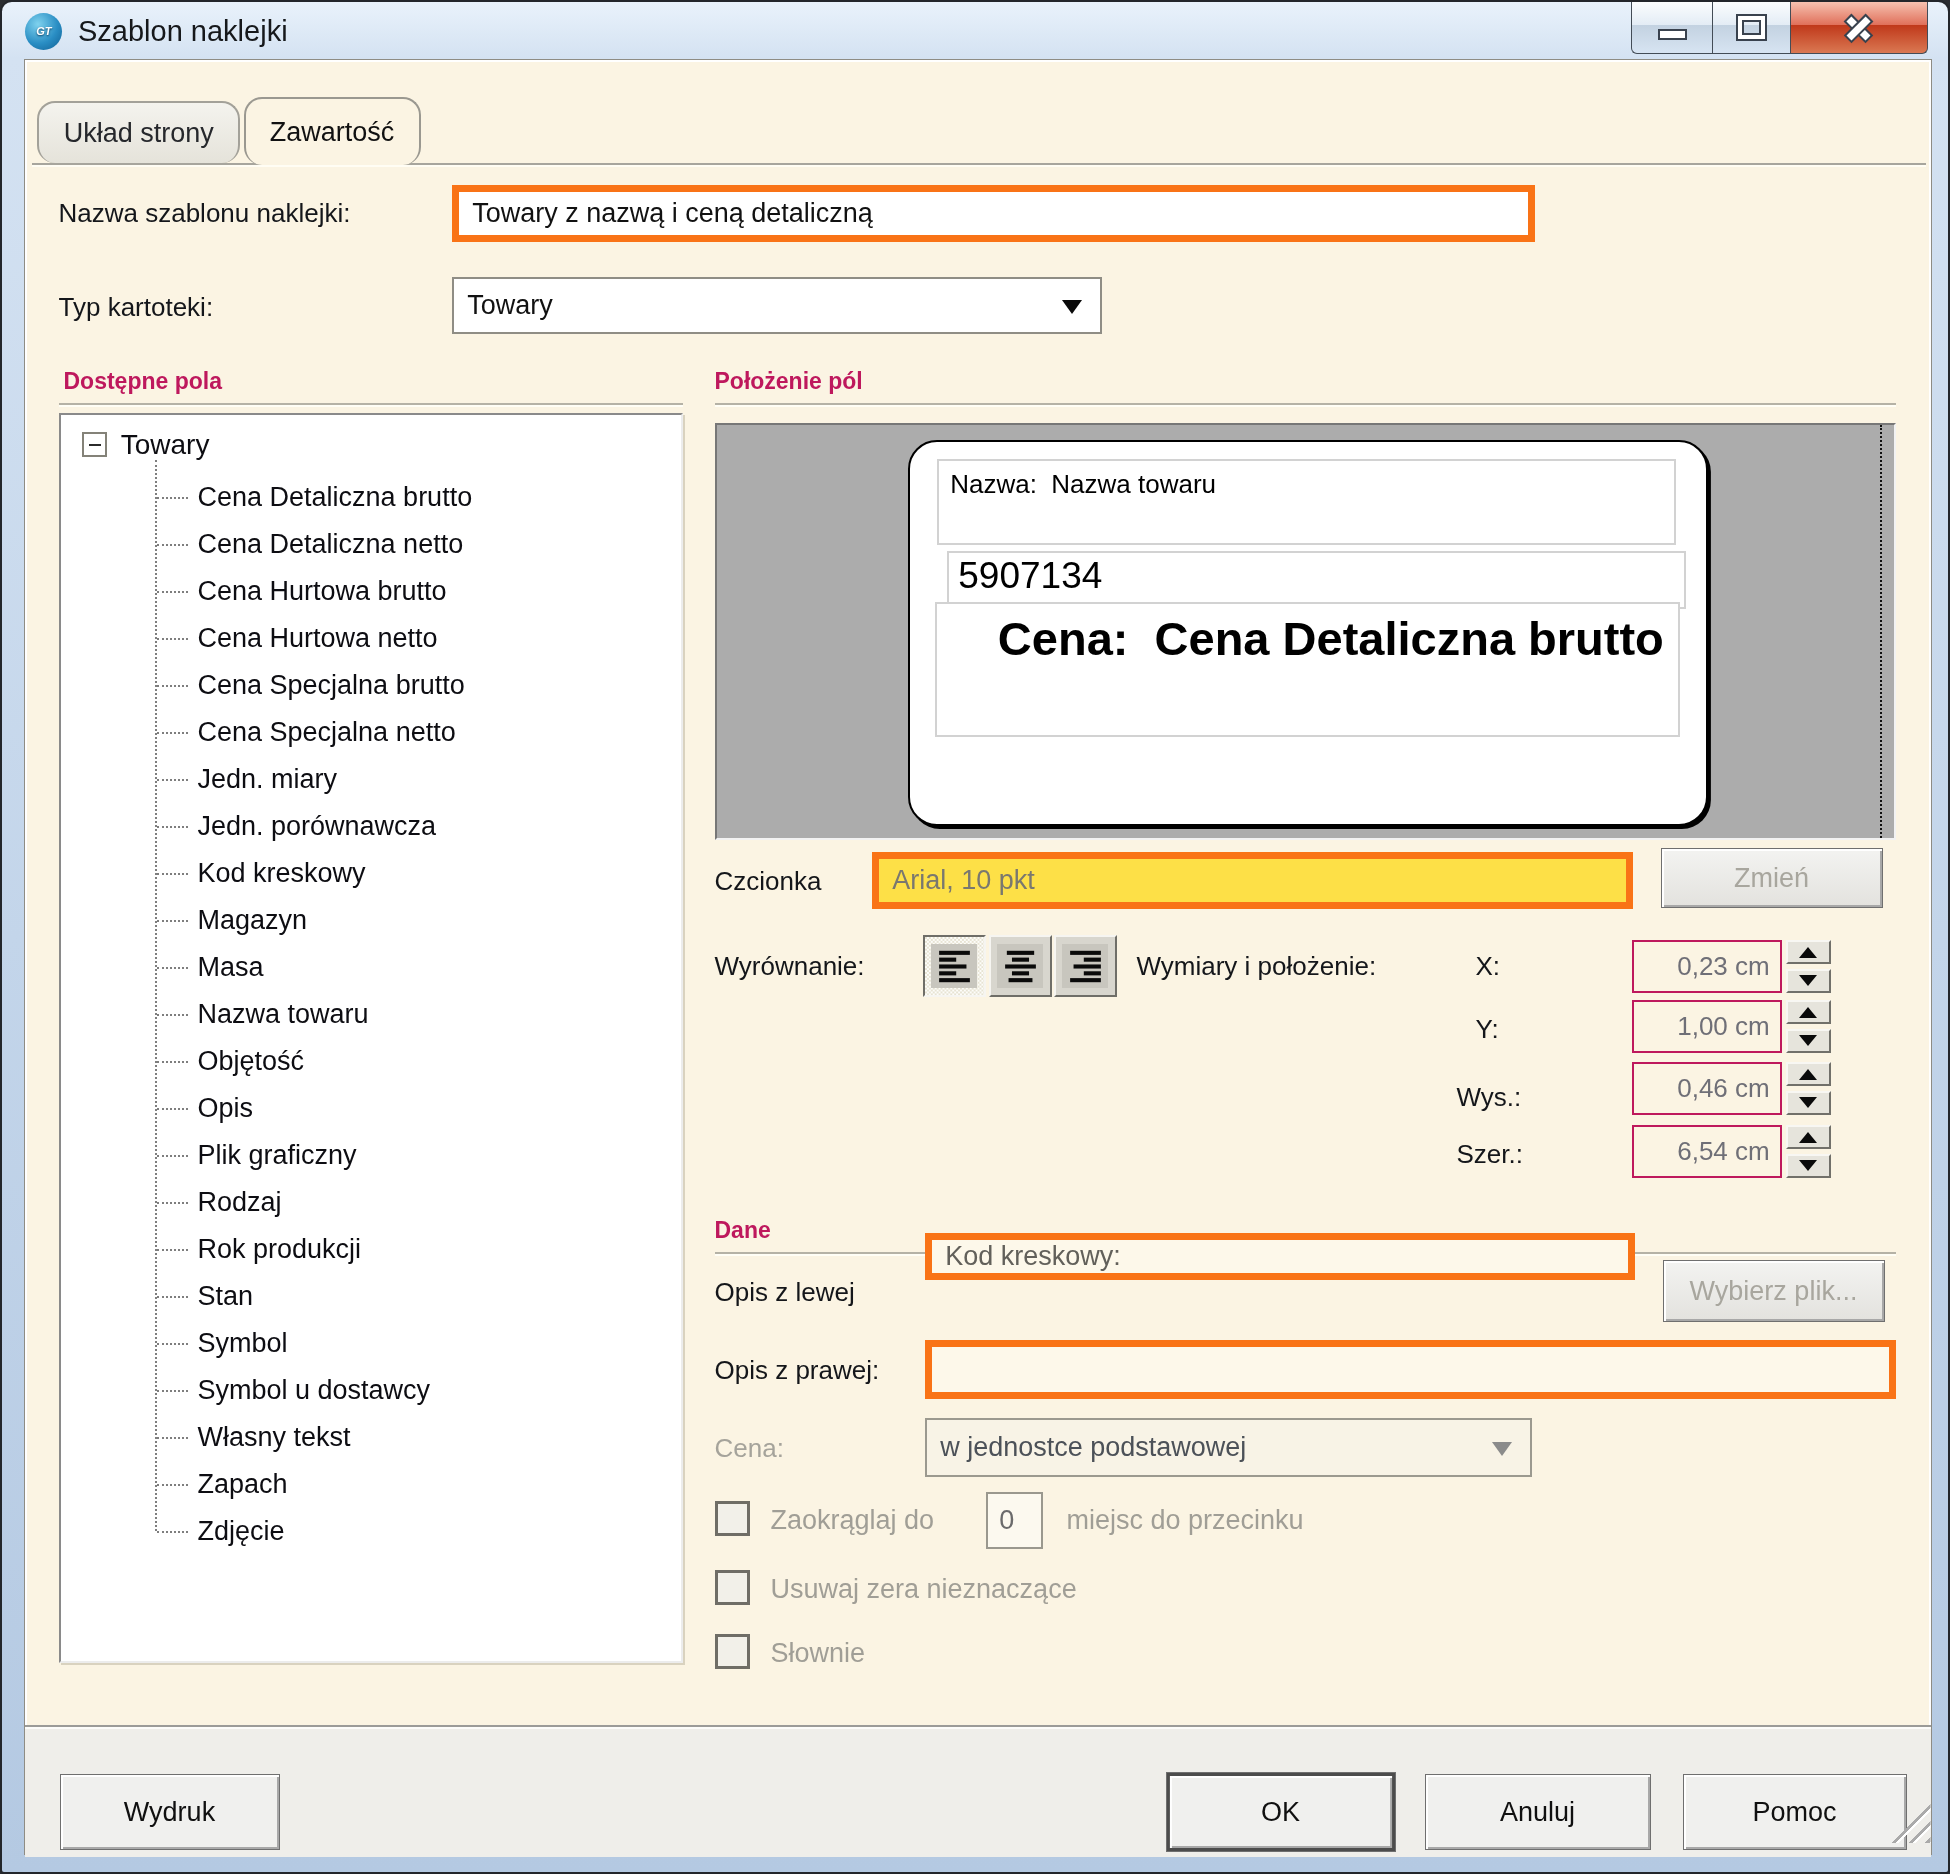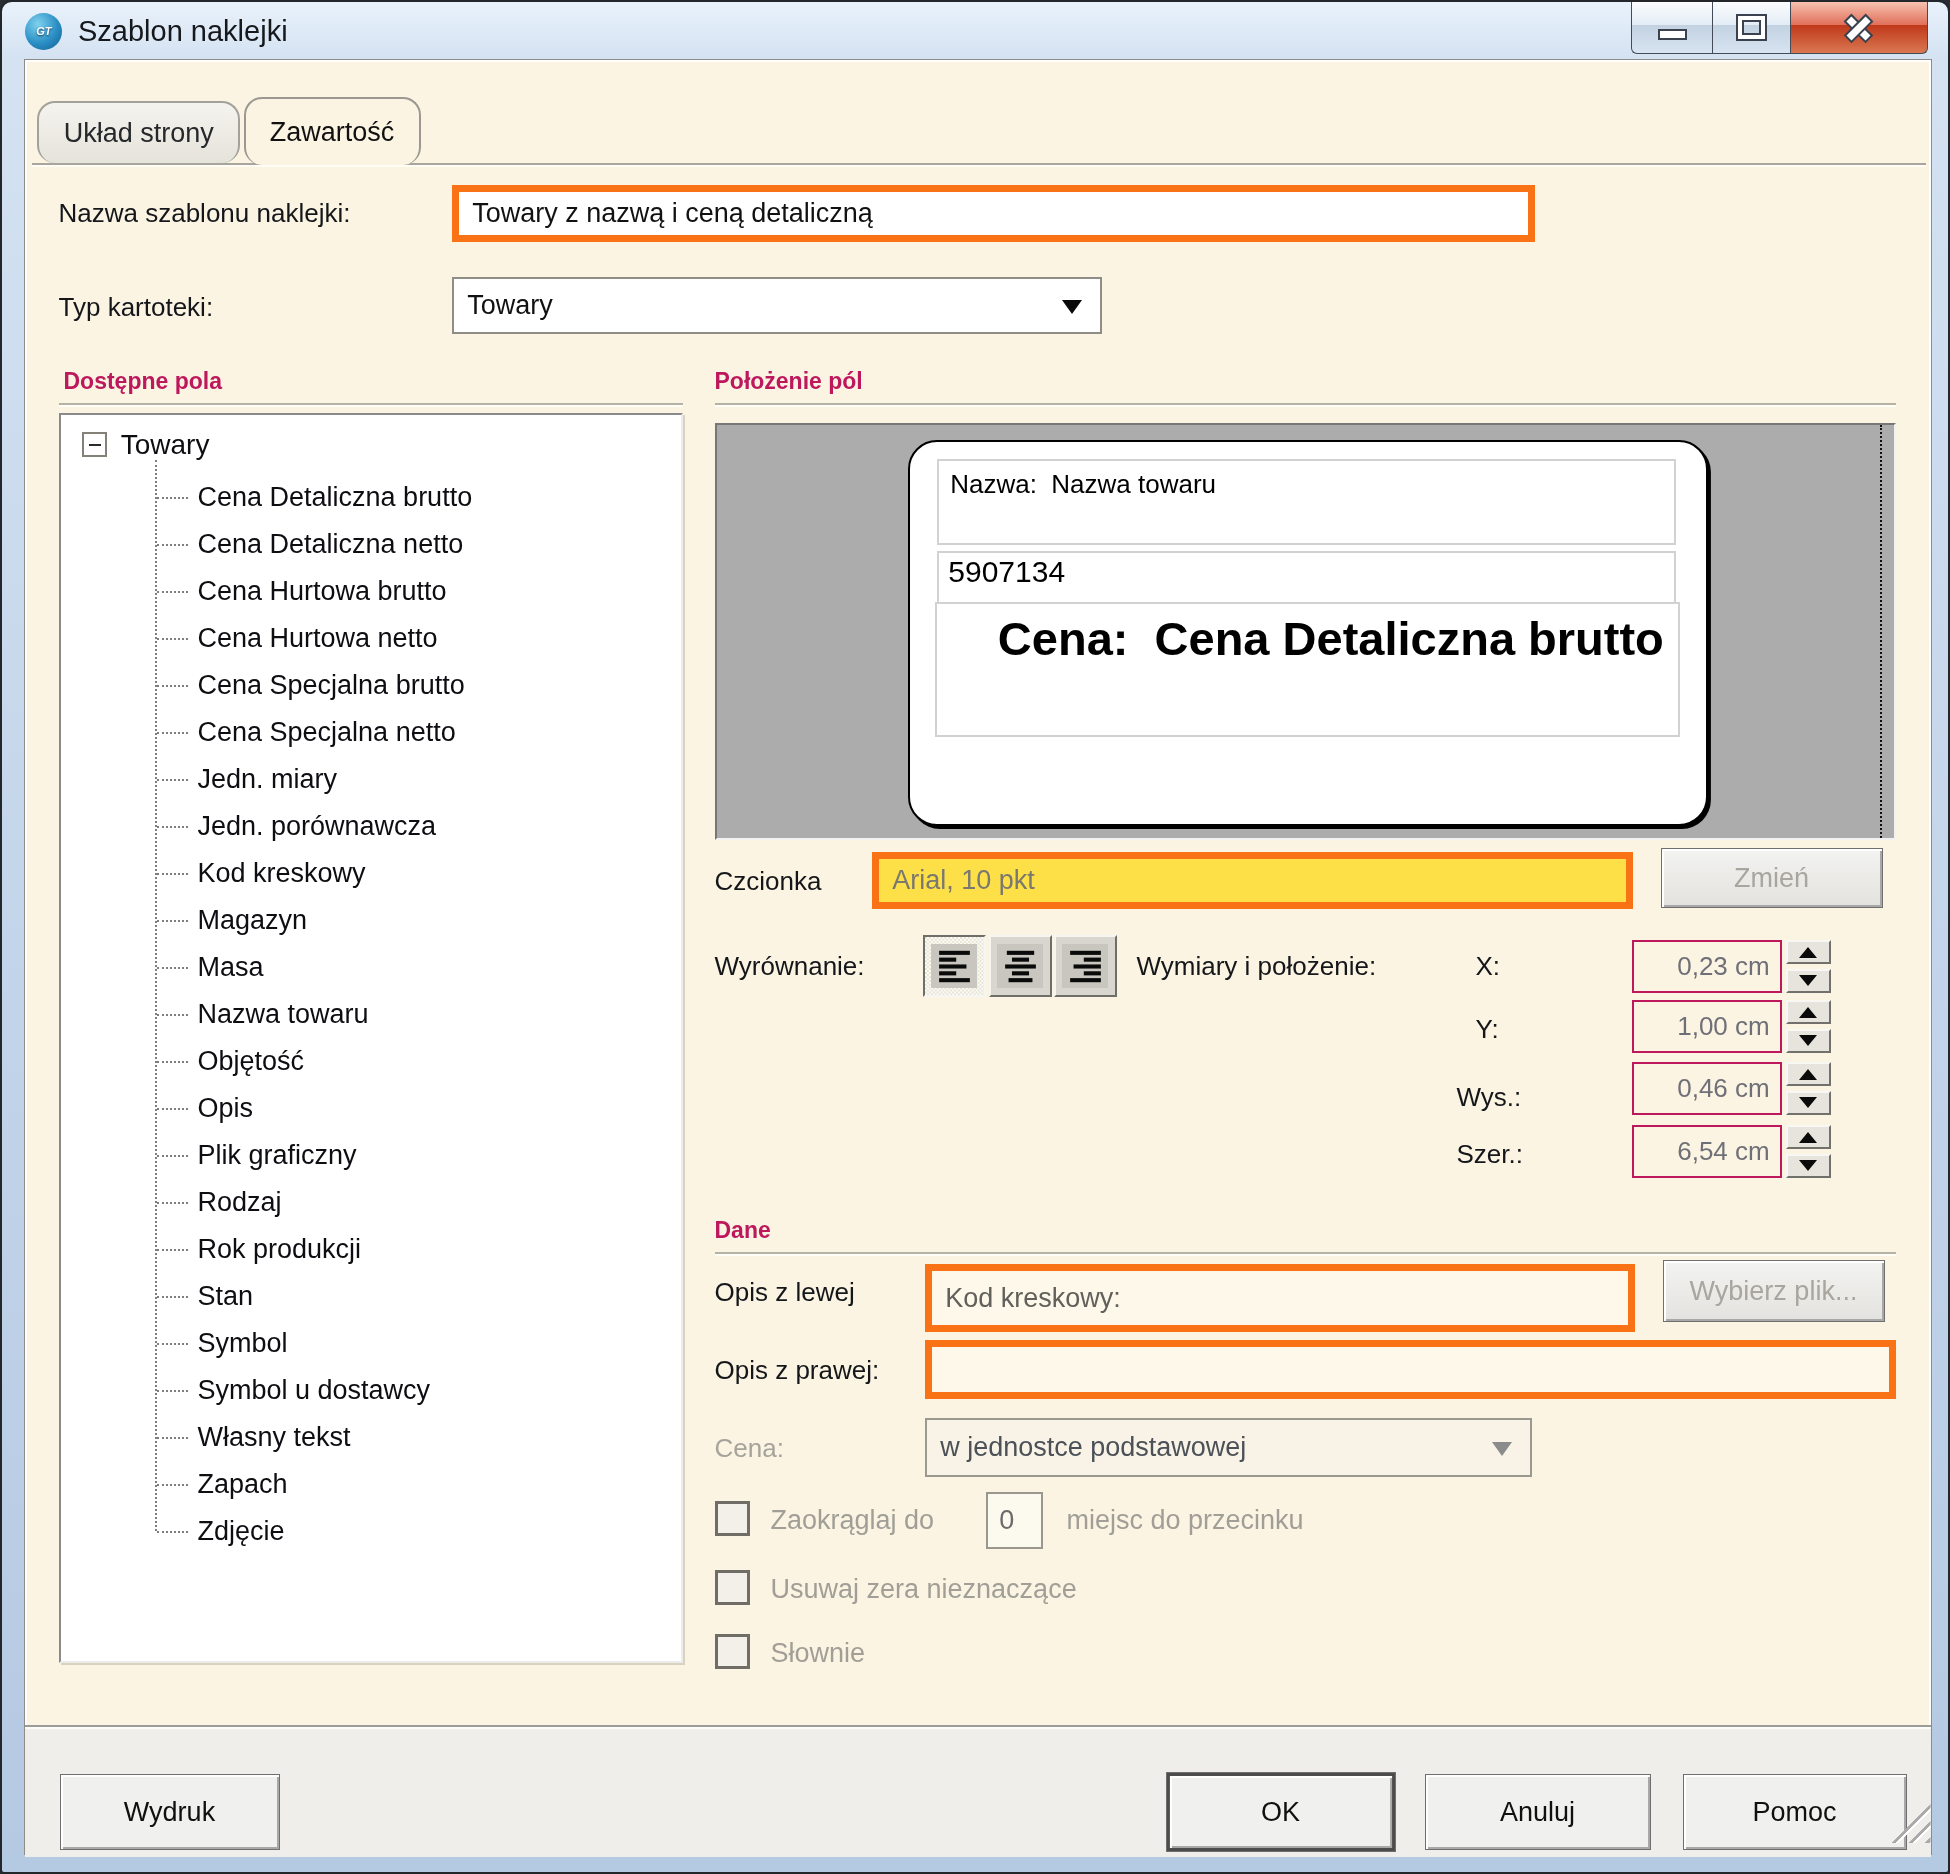--- a/index.html
+++ b/index.html
@@ -67,21 +67,21 @@
   .titem{position:relative;height:47px;line-height:47px;padding-left:43px;font-size:27px;color:#0d0d12;white-space:nowrap;}
   .titem::before{content:"";position:absolute;left:2px;top:23.4px;width:31px;border-top:2px dotted #7e7e7e;}
   
   .preview{position:absolute;left:690px;top:363px;width:1181px;height:417px;background:#ACACAC;
     border:2px solid;border-color:#777 #f2f2f2 #f2f2f2 #777;}
   .preview .pagedots{position:absolute;right:11.7px;top:0;bottom:0;border-right:2.9px dotted #111;}
   .sticker{position:absolute;left:191px;top:14.6px;width:800px;height:386px;background:#fff;
     border:2.9px solid #000;border-radius:29px;box-shadow:2.9px 2.9px 0 #000;}
   .pfield{position:absolute;border:2px solid #d2d2d2;background:#fff;color:#000;}
   .pf1{left:27px;top:17.6px;width:739px;height:86px;font-size:26px;padding:7.8px 11.7px;white-space:pre;}
-  .pf2{left:27px;top:109px;width:739px;height:58px;font-size:30px;padding:2px 9.8px;white-space:pre;}
+  .pf2{left:37px;top:109px;width:739px;height:58px;font-size:37px;padding:2px 9.8px;white-space:pre;}
   .pf3{left:25px;top:160px;width:745px;height:135px;font-size:47px;font-weight:bold;line-height:60px;
     text-align:right;padding:5.9px 13.7px 0 45px;white-space:pre-wrap;}
   
   .alignbtn{position:absolute;top:875px;width:63px;height:62px;padding:6.8px;background:#D8D6CE;
     border:2px solid;border-color:#f6f5f1 #6f6e68 #6f6e68 #f6f5f1;}
   .alignbtn .pad{width:100%;height:100%;background:#C8C6BE;display:flex;align-items:center;justify-content:center;}
   .alignbtn.pressed{background:repeating-conic-gradient(#fdfdfa 0% 25%,#e7e3d3 0% 50%) 0 0/3.9px 3.9px;
     border-color:#6f6e68 #f6f5f1 #f6f5f1 #6f6e68;}
   
   .spinfield{position:absolute;width:150px;height:53px;border:2px solid #be185d;background:#FBF4E3;
@@ -282,21 +282,21 @@
         </div>
       <div class="sbtn">
           <span class="tri-dn"></span>
         </div>
     </div>
 
     <div class="ghead" style="left:690px;top:1157px;">Dane</div>
     <div class="grule" style="left:690px;top:1192px;width:1181px;"></div>
 
     <div class="abs lbl" style="left:690px;top:1217px;">Opis z lewej</div>
-    <input class="tinput creamy" style="left: 900px; top: 1204px; width: 710px; height: 68px;" value="Kod kreskowy:">
+    <input class="tinput creamy" style="left: 900px; top: 1173px; width: 710px; height: 47px;" value="Kod kreskowy:">
     <div class="btn3d disabled" style="left:1638px;top:1200px;width:222px;height:62px;">Wybierz plik...</div>
 
     <div class="abs lbl" style="left:690px;top:1295px;">Opis z prawej:</div>
     <input class="tinput creamy" style="left: 900px; top: 1280px; width: 971px; height: 59px;" value="">
 
     <div class="abs lbl dis" style="left:690px;top:1373px;">Cena:</div>
     <div class="combo disabled" style="left:900px;top:1358px;width:607px;height:59px;">
       <span>w jednostce podstawowej</span>
       <span class="arr"></span>
     </div>

